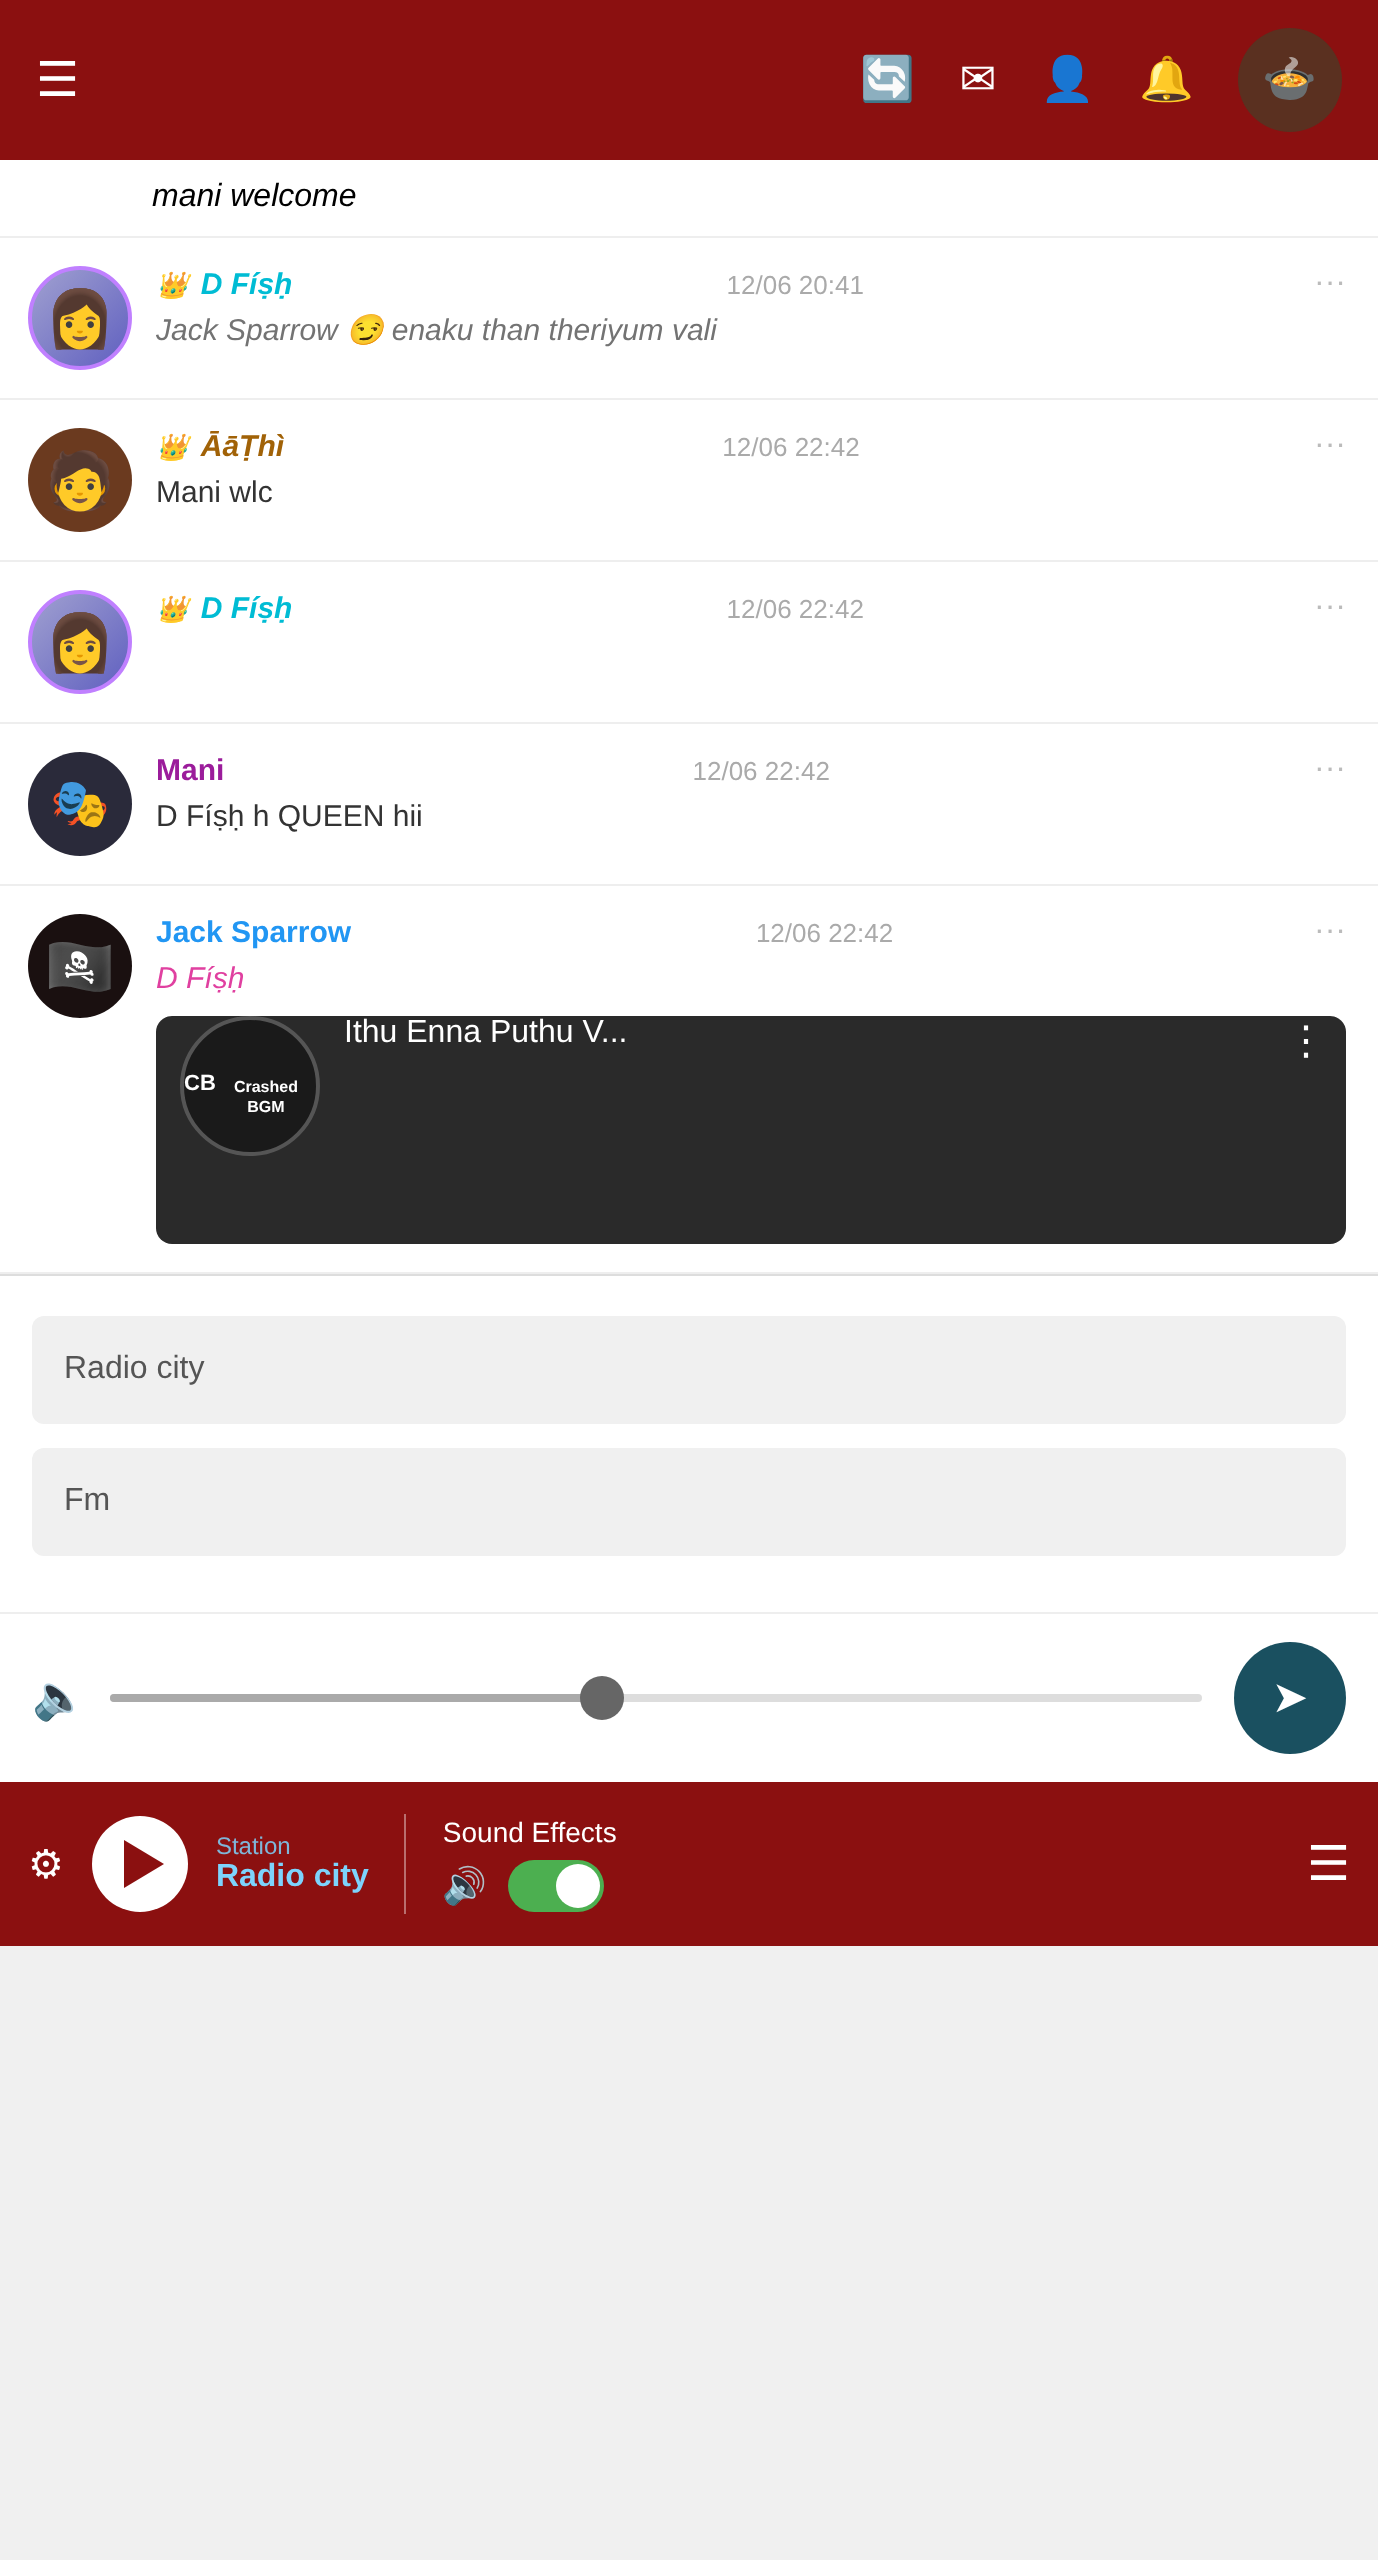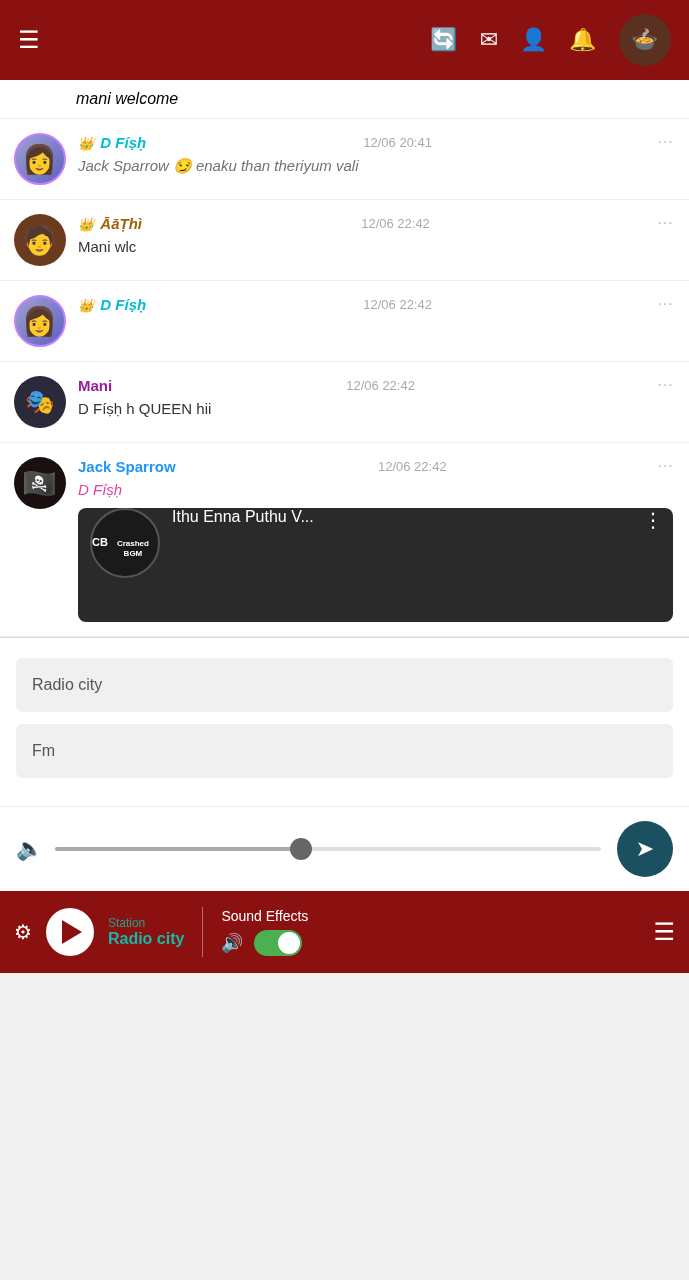--- a/index.html
+++ b/index.html
@@ -240,21 +240,21 @@
       flex-shrink: 0;
     }
     .play-triangle {
       width: 0;
       height: 0;
       border-top: 12px solid transparent;
       border-bottom: 12px solid transparent;
       border-left: 20px solid #8B1010;
       margin-left: 4px;
     }
-    .station-info { margin-left: 14px; color: #14b8a6; }
+    .station-info { margin-left: 14px; color: #7dd3fc; }
     .station-label { font-size: 12px; opacity: 0.85; }
     .station-name { font-size: 16px; font-weight: bold; }
     .bottom-divider { width: 1px; height: 50px; background: rgba(255,255,255,0.4); margin: 0 18px; }
     .sound-effects-section { display: flex; flex-direction: column; gap: 6px; }
     .sound-label { color: white; font-size: 14px; }
     .sound-row { display: flex; align-items: center; gap: 10px; }
     .speaker-icon { color: white; font-size: 18px; }
     .toggle-switch {
       width: 48px;
       height: 26px;

